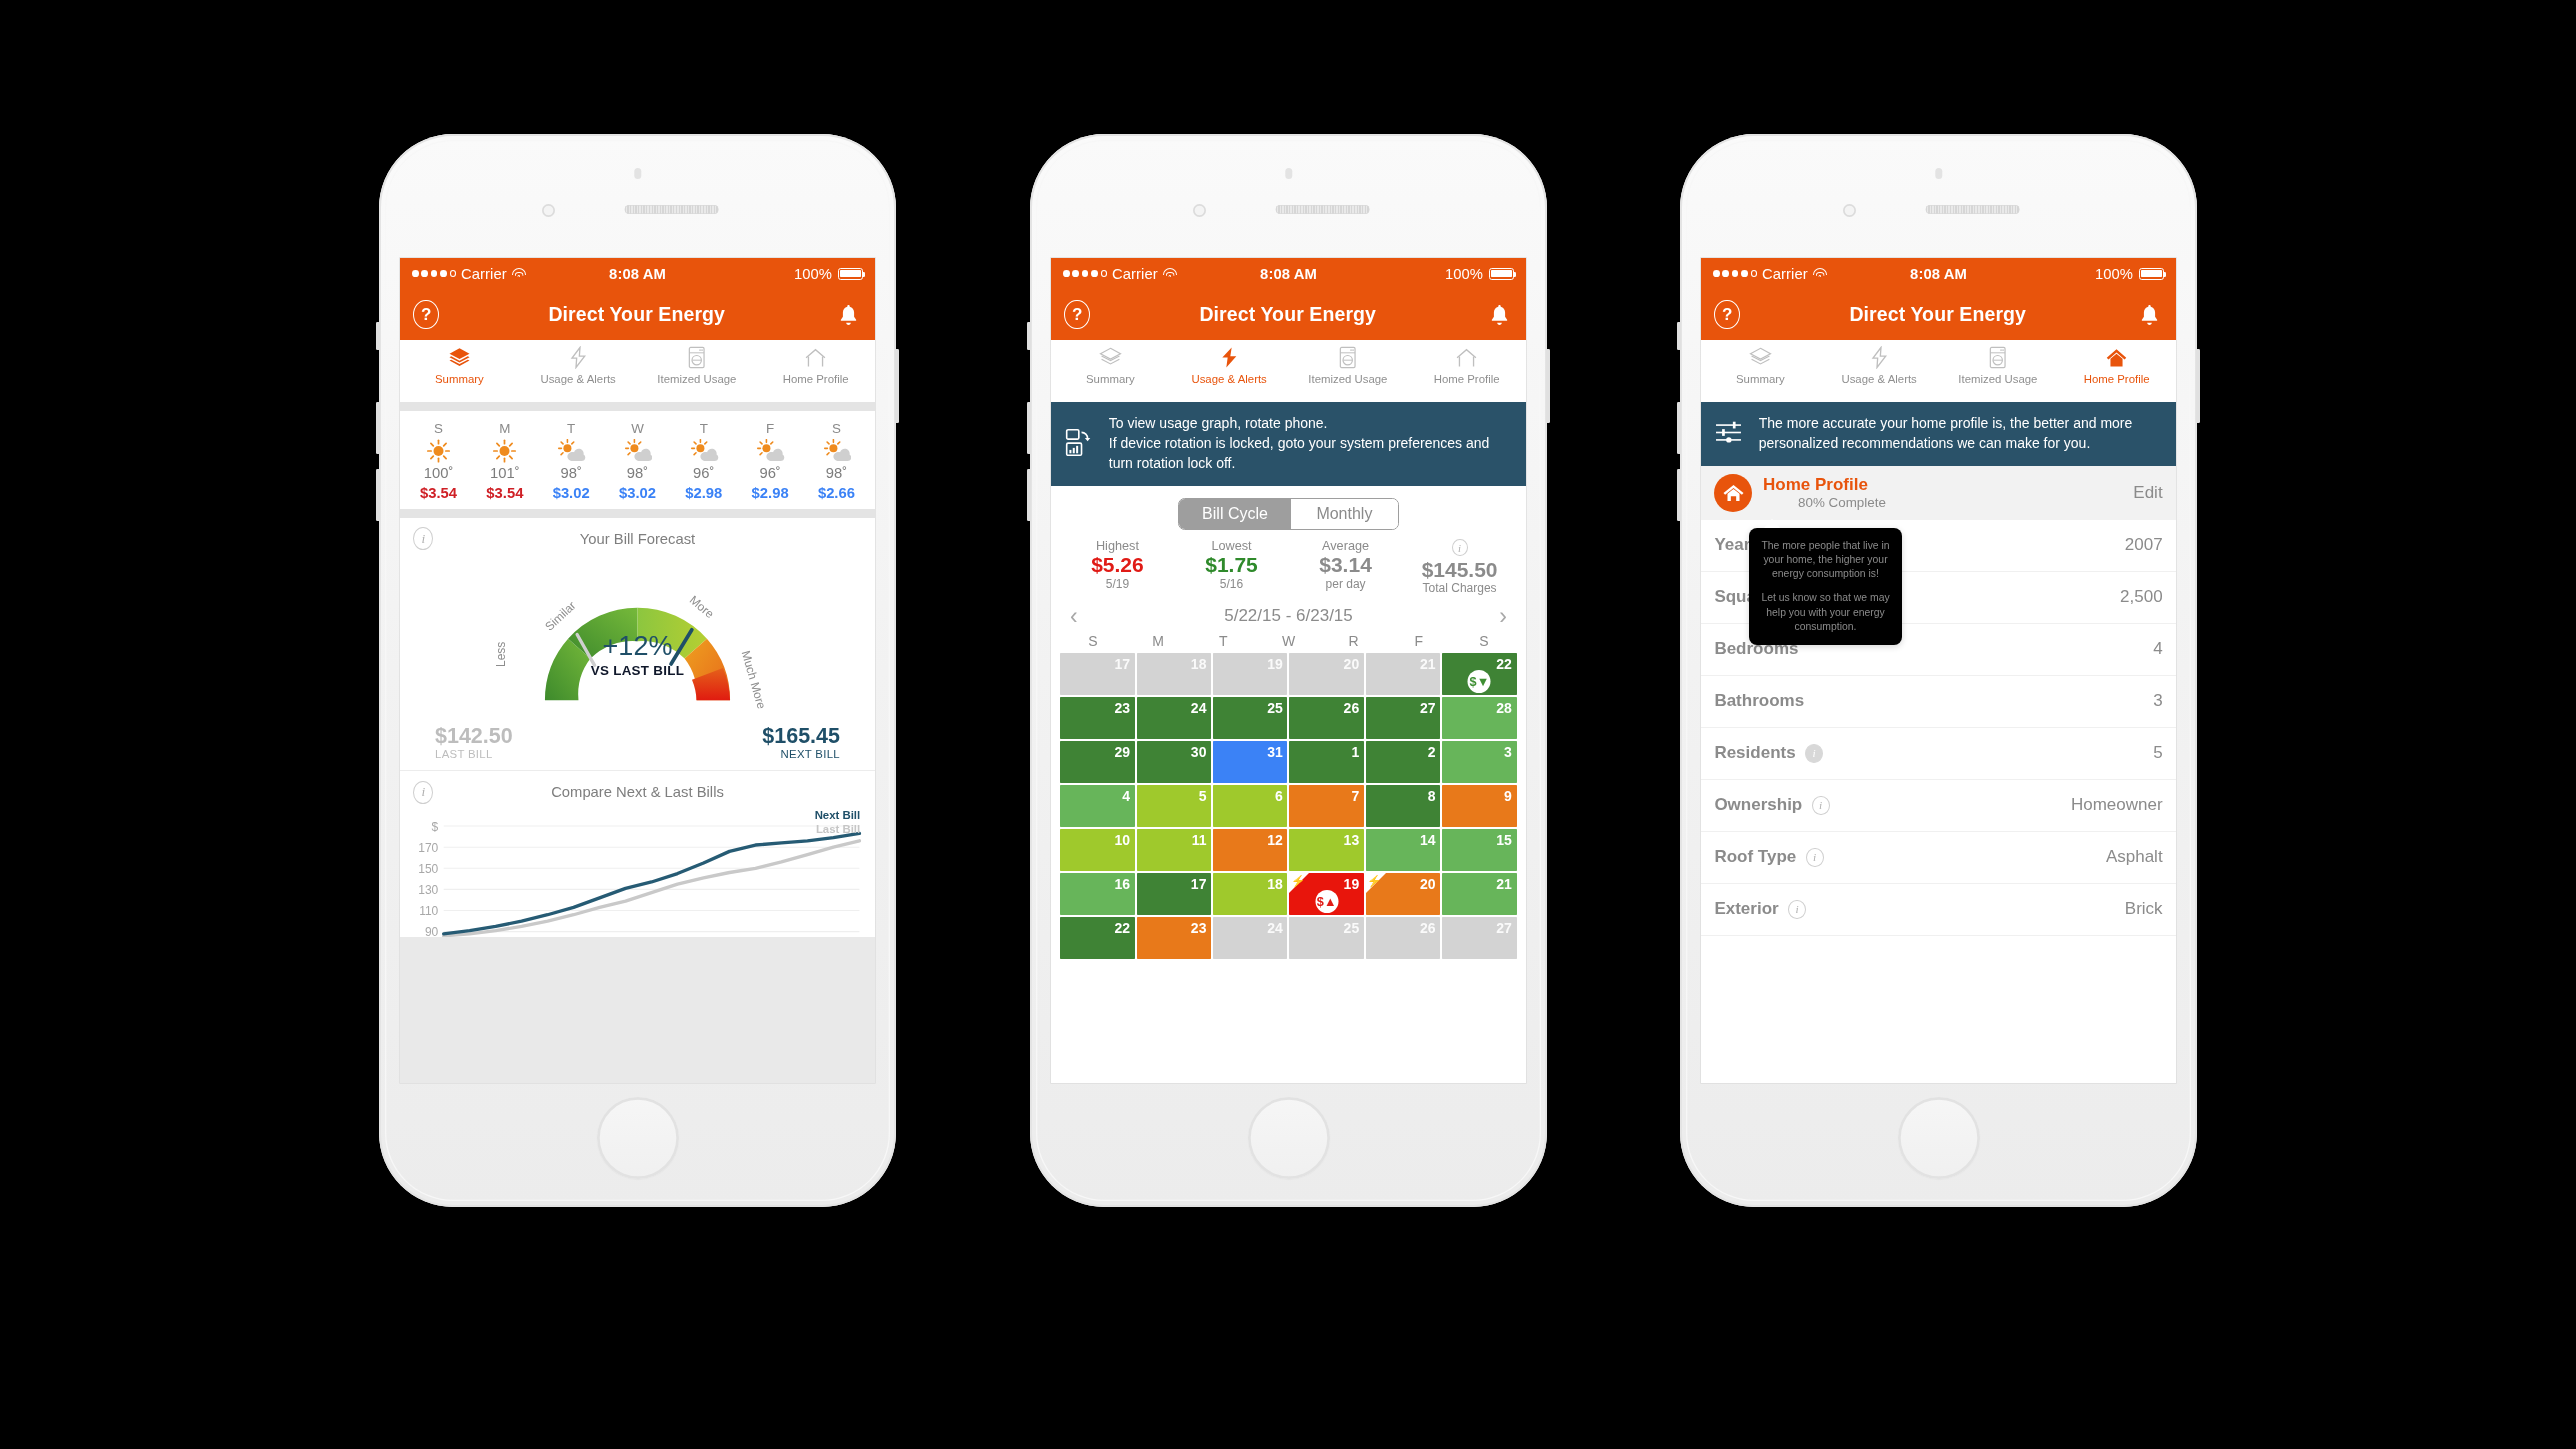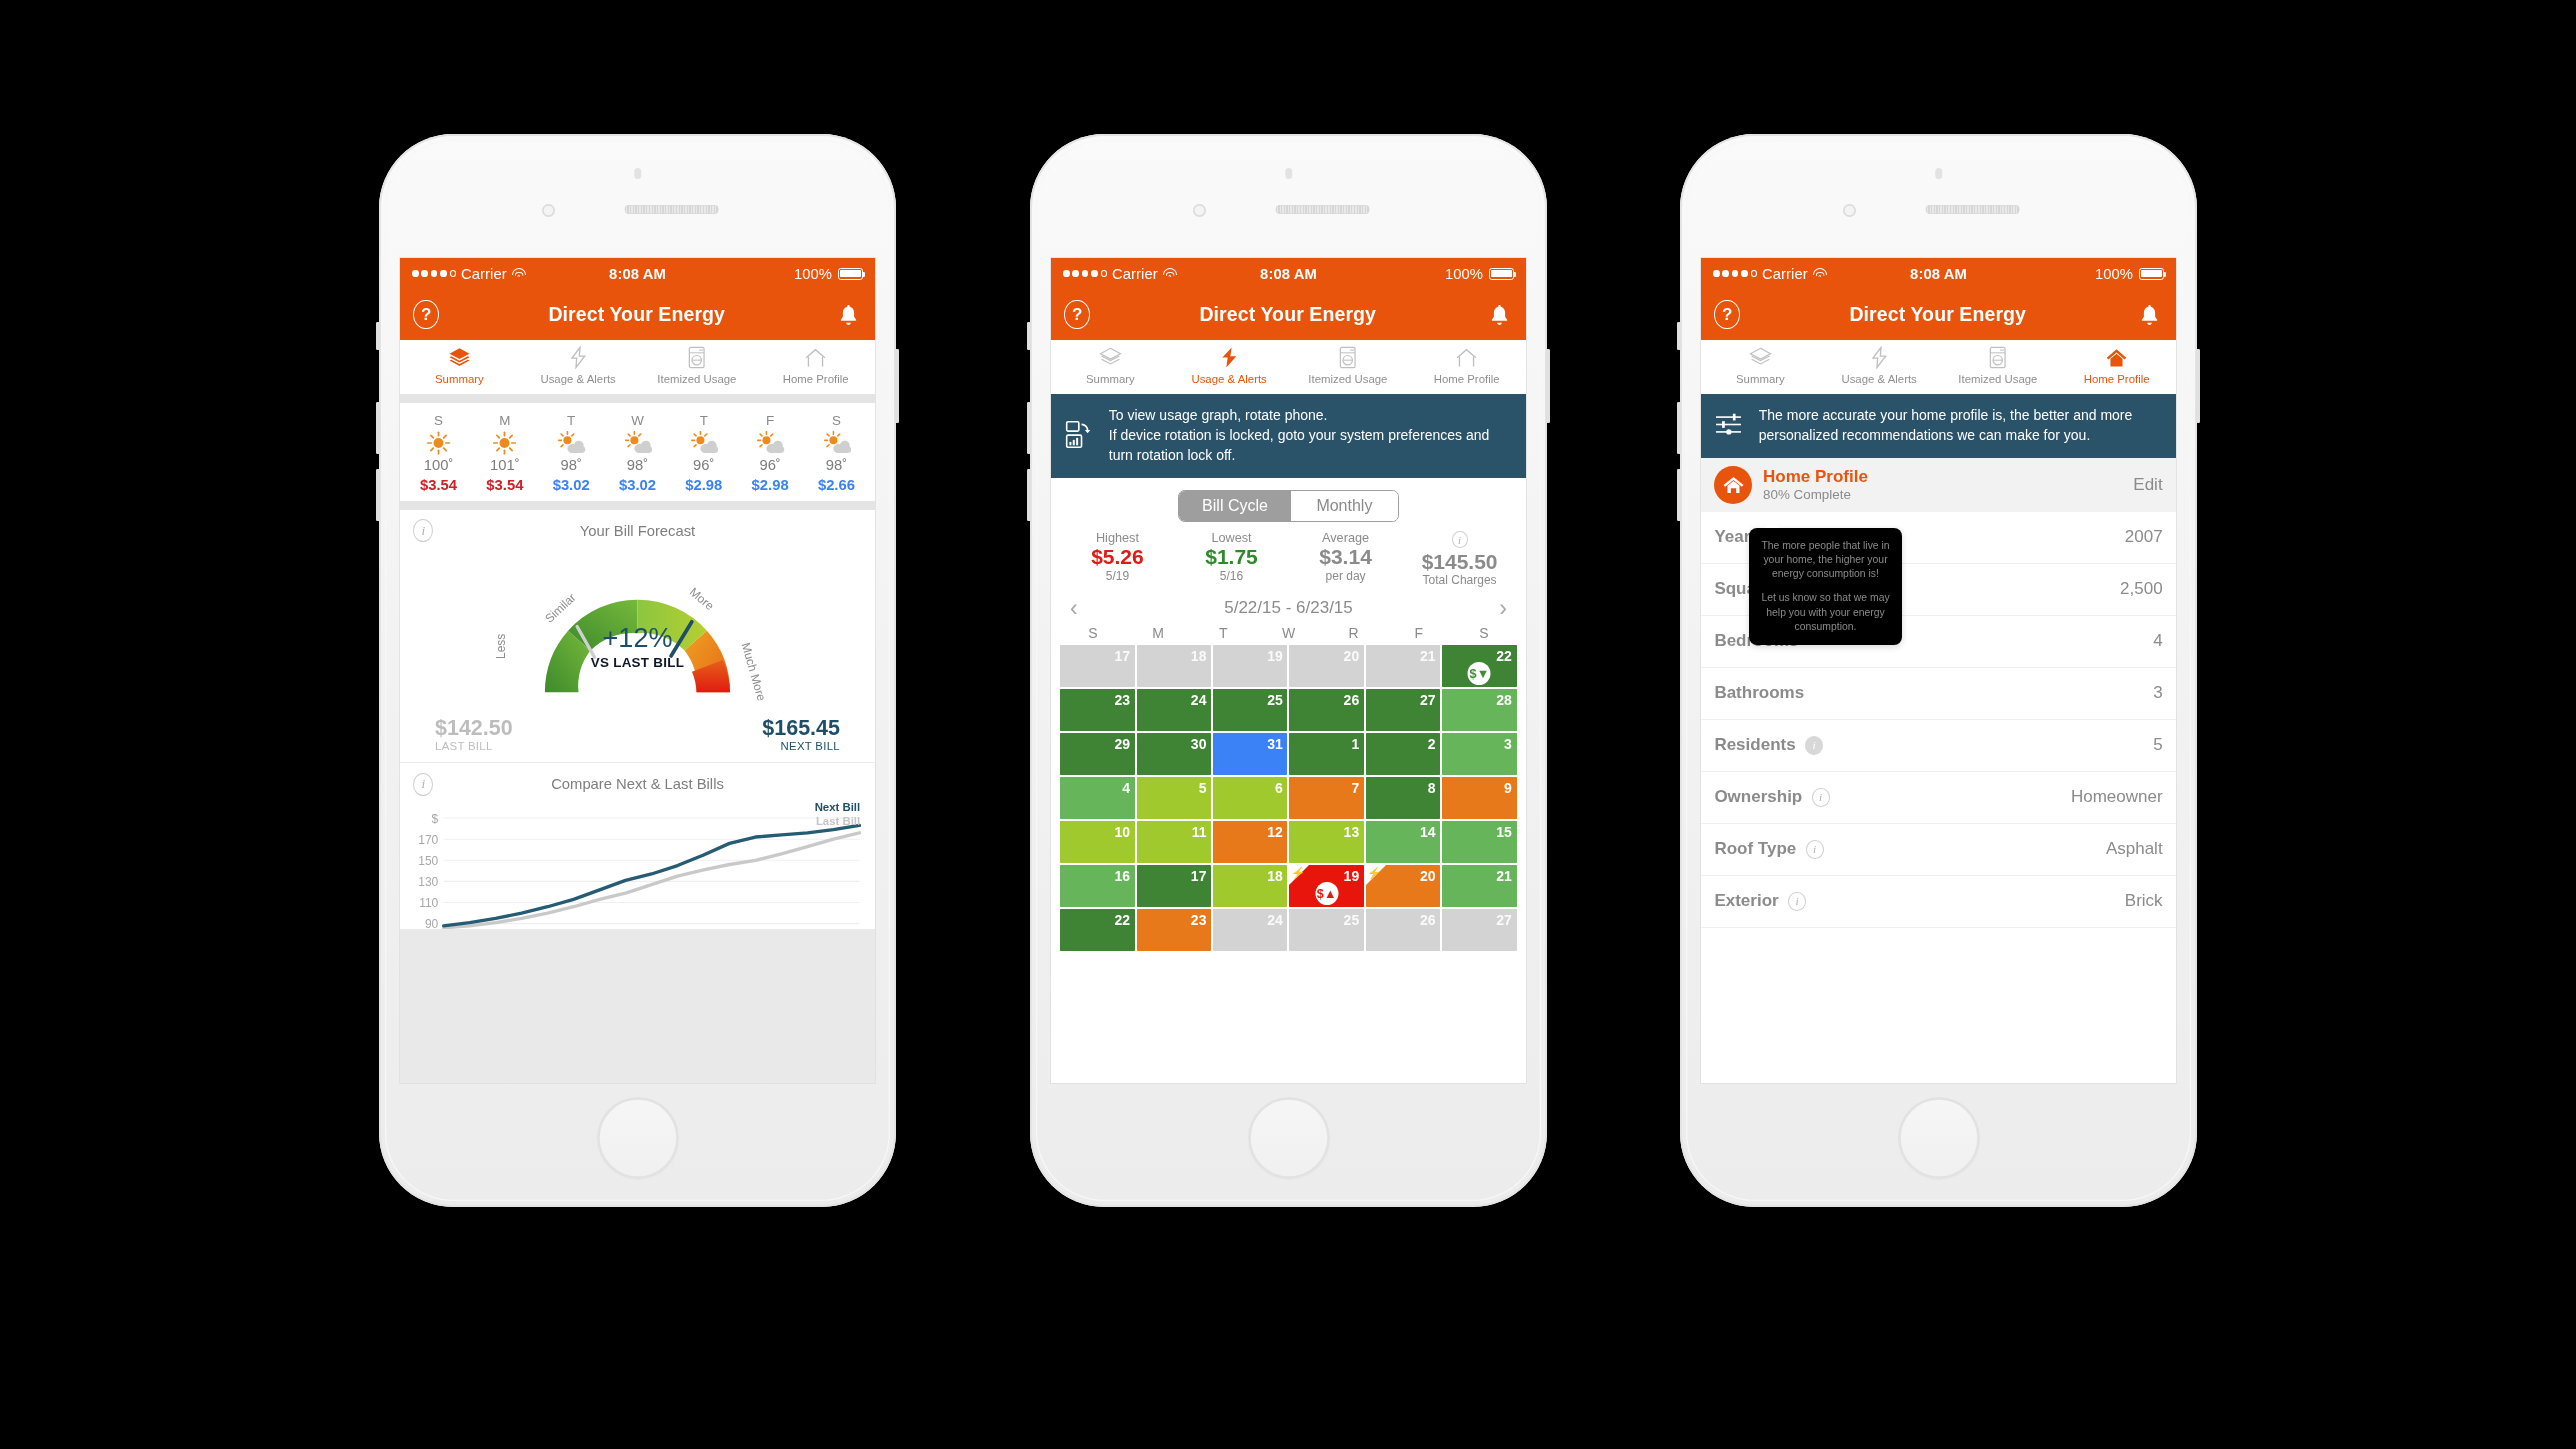--- a/index.html
+++ b/index.html
@@ -97,21 +97,21 @@
   }
   .help-circle {
     width: 25.5px; height: 29.5px; border: 1.6px solid #fff; border-radius: 50%;
     display: flex; align-items: center; justify-content: center;
     font-size: 17px; font-weight: 600; line-height: 1;
   }
   .apptitle { flex: 1; text-align: center; font-size: 19.5px; font-weight: 700; letter-spacing: 0.1px; }
   .bell { width: 27px; display:flex; justify-content:center; }
 
   
-  .tabs { height: 54px; background: #fff; display: flex; align-items: flex-start; padding-top: 5.4px; }
+  .tabs { height: 62px; background: #fff; display: flex; align-items: flex-start; padding-top: 5.4px; }
   .tab { flex: 1; display: flex; flex-direction: column; align-items: center; gap: 3.4px; }
   .tab .ticon { height: 24px; display: flex; align-items: center; justify-content: center; }
   .tab .tlabel { font-size: 11.4px; color: #8f8f8f; white-space: nowrap; }
   .tab.active .tlabel { color: #e8540c; }
 
   
   .card { background: #fff; margin: 0; }
   .gap { height: 9.4px; background: #e4e4e4; }
 
   
@@ -212,21 +212,21 @@
   .profile-head {
     display: flex; align-items: center; gap: 10.7px;
     background: #f2f2f2; padding: 8px 13.4px;
   }
   .home-avatar {
     width: 38px; height: 38px; border-radius: 50%; background: #e8540c;
     display: flex; align-items: center; justify-content: center; flex: 0 0 auto;
   }
   .ph-titles { flex: 1; }
   .ph-title { font-size: 17px; font-weight: 700; color: #e8540c; line-height: 1.15; }
-  .ph-sub { font-size: 13.4px; color: #8b8b8b; }
+  .ph-sub { font-size: 13.4px; color: #8b8b8b; margin-left: 35px; }
   .edit-btn { font-size: 17px; color: #8b8b8b; }
 
   .prow {
     display: flex; align-items: center; gap: 9.4px;
     padding: 0 13.4px; height: 52px; background: #fff;
     border-bottom: 0.7px solid #f0f0f0;
   }
   .prow-label { font-size: 17px; font-weight: 700; color: #8b8b8b; }
   .prow .info-i { width: 18px; height: 19.5px; font-size: 11.4px; border-width: 1.2px; }
   .prow .info-i.filled { background: #d8d8d8; border-color: #d8d8d8; color: #fff; }

